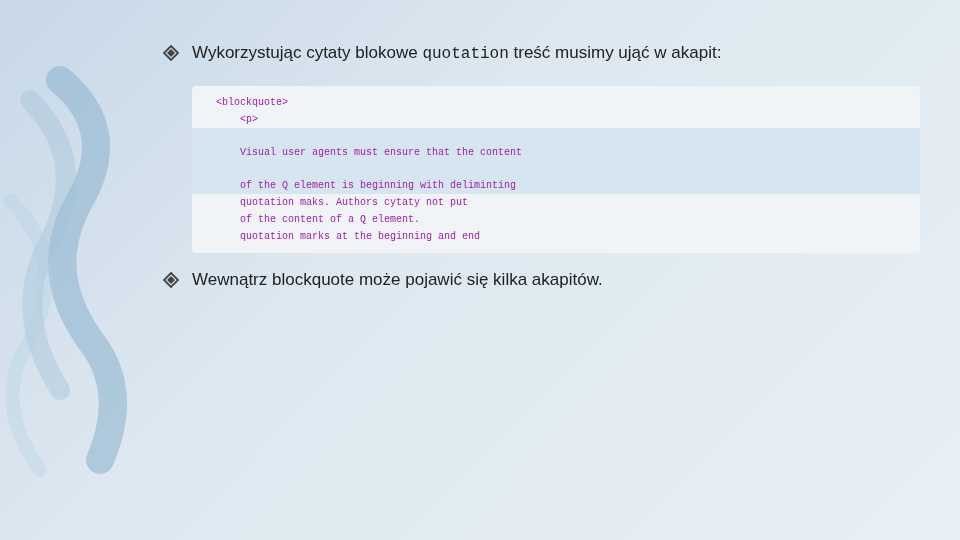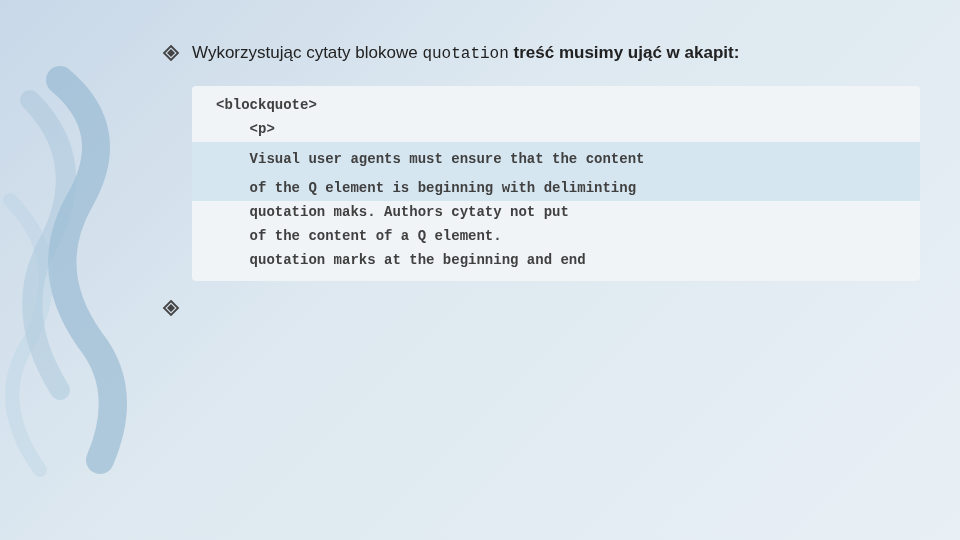--- a/index.html
+++ b/index.html
@@ -71,48 +71,47 @@
       text-align: right;
     }
 
     .bullet-text .code-inline {
       font-family: 'Courier New', Courier, monospace;
       font-size: 16px;
       font-weight: normal;
     }
 
     .bullet-text .bold {
-      font-weight: bold;
+      font-weight: normal;
     }
 
     .code-block {
       background: #f0f4f7;
       border-radius: 4px;
       padding: 8px 16px 8px 24px;
       font-family: 'Courier New', Courier, monospace;
-      font-size: 14px;
-      color: #404040;
+      font-size: 10px;
+      color: #a21caf;
       line-height: 1.7;
       margin-left: 32px;
       margin-top: 4px;
       margin-bottom: 4px;
-      font-weight: bold;
     }
 
     .code-block .line {
       display: block;
       white-space: pre;
     }
 
     .highlighted-line {
       background: #d6e6f0;
       display: block;
       white-space: pre;
       margin: 0 -16px 0 -24px;
-      padding: 6px 16px 0 24px;
+      padding: 16px 16px 0 24px;
     }
   </style>
 </head>
 <body>
 
 <svg class="deco-left" viewBox="0 0 160 540" xmlns="http://www.w3.org/2000/svg">
 
   <path d="M 60 80 Q 120 130 80 200 Q 40 270 90 340 Q 130 390 100 460" stroke="#8ab0cc" stroke-width="28" fill="none" stroke-linecap="round" opacity="0.55"></path>
   <path d="M 30 100 Q 90 160 50 240 Q 10 310 60 390" stroke="#a0c0d8" stroke-width="20" fill="none" stroke-linecap="round" opacity="0.4"></path>
   <path d="M 10 200 Q 70 260 30 340 Q -10 400 40 470" stroke="#b0cce0" stroke-width="14" fill="none" stroke-linecap="round" opacity="0.3"></path>
@@ -143,15 +142,18 @@
     <span class="line">    quotation marks at the beginning and end</span>
   </div>
 
   <div class="bullet-item">
     <div class="bullet-icon">
       <svg viewBox="0 0 18 18" xmlns="http://www.w3.org/2000/svg">
         <polygon points="9,2 16,9 9,16 2,9" fill="none" stroke="#444" stroke-width="1.8"></polygon>
         <polygon points="9,5 13,9 9,13 5,9" fill="#444"></polygon>
       </svg>
     </div>
+    <div class="bullet-text">
+      <span class="bold">Wewnątrz blockquote może pojawić się kilka akapitów.</span>
+    </div>
   </div>
 
 </div>
 
 </body></html>

